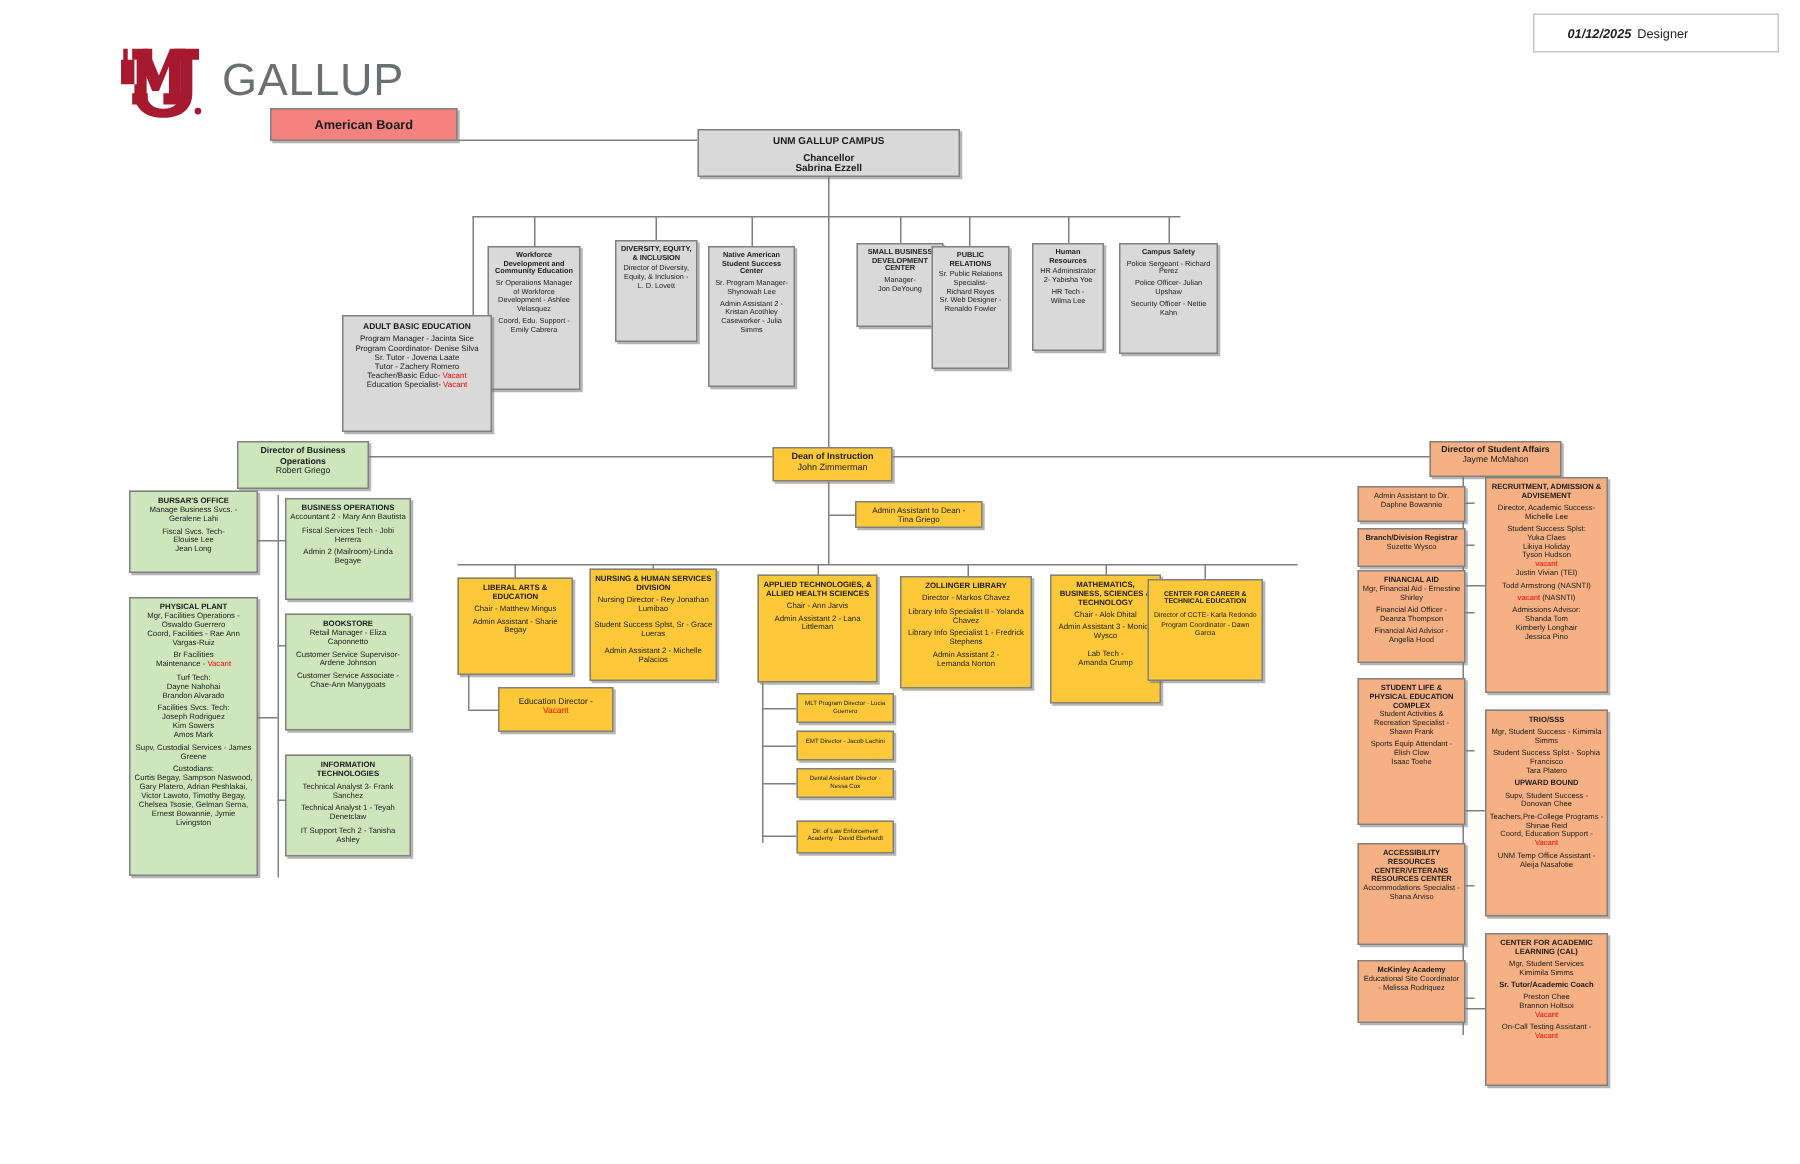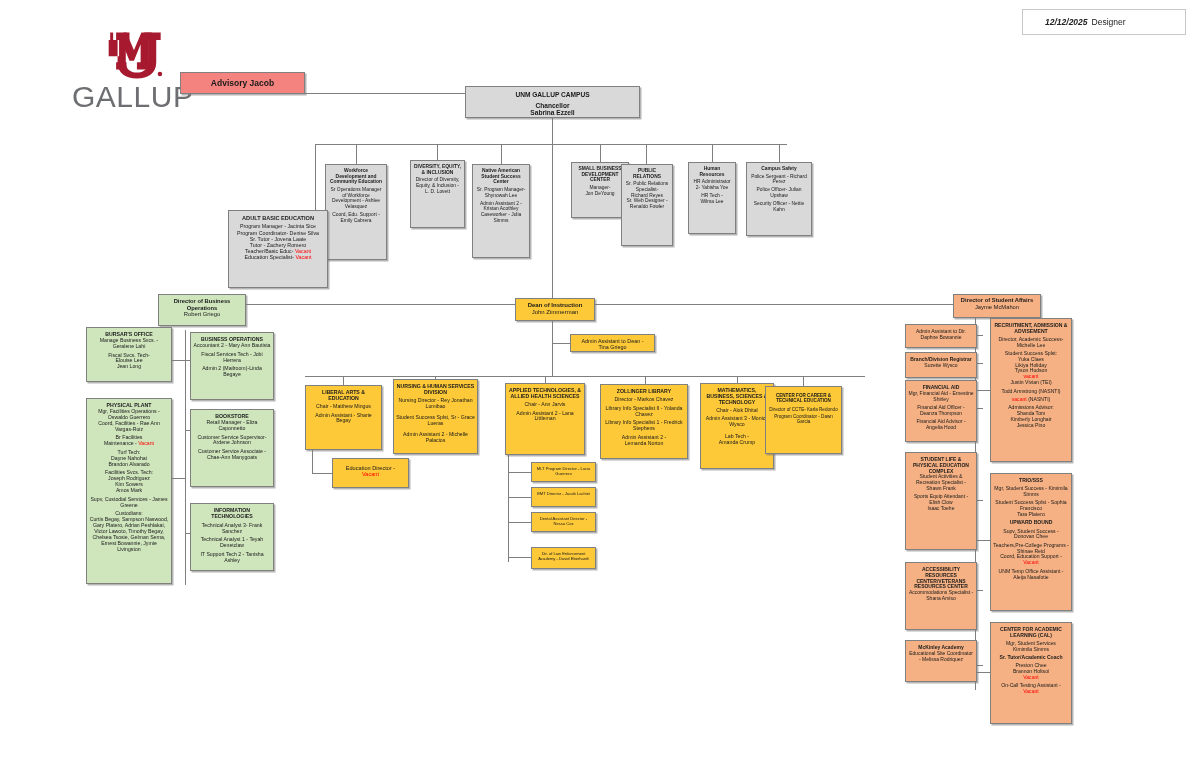--- a/index.html
+++ b/index.html
@@ -15,21 +15,21 @@
   .orange{background:#f5b183;}
   .red{background:#f4827e;}
   .ttl{font-weight:bold;display:block;}
   .ln{display:block;}
   .vac{color:#ff0000;}
   .sp{display:block;height:.5em;}
   
   .h{position:absolute;background:#7f7f7f;height:1px;}
   .v{position:absolute;background:#7f7f7f;width:1px;}
   
-  #logo-wrap{position:absolute;left:62px;top:28px;display:flex;align-items:center;flex-direction:column;}
+  #logo-wrap{position:absolute;left:62px;top:28px;display:flex;align-items:center;}
   #unm-mark{width:76px;height:52px;}
   #gallup-word{font-size:30px;letter-spacing:.5px;color:#6d6e71;margin-left:10px;
                font-family:"Liberation Sans",sans-serif;font-weight:400;}
   #date-box{position:absolute;right:14px;top:9px;width:140px;height:24px;
             border:1px solid #c8c8c8;background:#fff;font-size:8.5px;
             display:flex;align-items:center;padding-left:22px;color:#222;}
   #date-box i{font-style:italic;font-weight:bold;}
 </style>
 </head>
 <body>
@@ -100,26 +100,26 @@
     <g fill="#a6192e">
       <path d="M6 6 h24 v10 h-6 v22 h8 V16 h-6 V6 h26 v10 h-5 v30 c0 9 6 14 15 14 s15-5 15-14 V16 h-5 V6 h22 v10 h-6 v30 c0 15-11 22-26 22 S 36 61 36 46 V16 h-6 v22 h8 V16 h6 V6"></path>
       <path d="M34 6 h14 l10 24 l10-24 h14 v10 h-5 v30 h5 v10 H62 v-10 h5 V22 l-9 22 h-6 l-9-22 v24 h5 v10 H34 v-10 h5 V16 h-5 z"></path>
     </g>
     <circle cx="93" cy="62" r="3" fill="#a6192e"></circle>
   </svg>
   <div id="gallup-word">GALLUP</div>
 </div>
 
 <div id="date-box">
-  <i>12/12/2025</i>
+  <i>01/12/2025</i>
   <span style="margin-left:4px;">Designer</span>
 </div>
 
 <div class="box red" style="left:180px;top:72px;width:125px;height:22px;font-size:8.5px;padding-top:6px;">
-  <span class="ttl">Advisory Jacob</span>
+  <span class="ttl">American Board</span>
 </div>
 
 <div class="box gray" style="left:465px;top:86px;width:175px;height:32px;font-size:6.6px;padding-top:4px;">
   <span class="ttl">UNM GALLUP CAMPUS</span>
   <span class="ttl" style="margin-top:3px;">Chancellor</span>
   <span class="ttl">Sabrina Ezzell</span>
 </div>
 
 <div id="chancellor-directs">
     <div class="box gray" style="left: 325px; top: 164px; width: 62px; height: 96px; font-size: 4.9px; padding: 3px 2px;">

